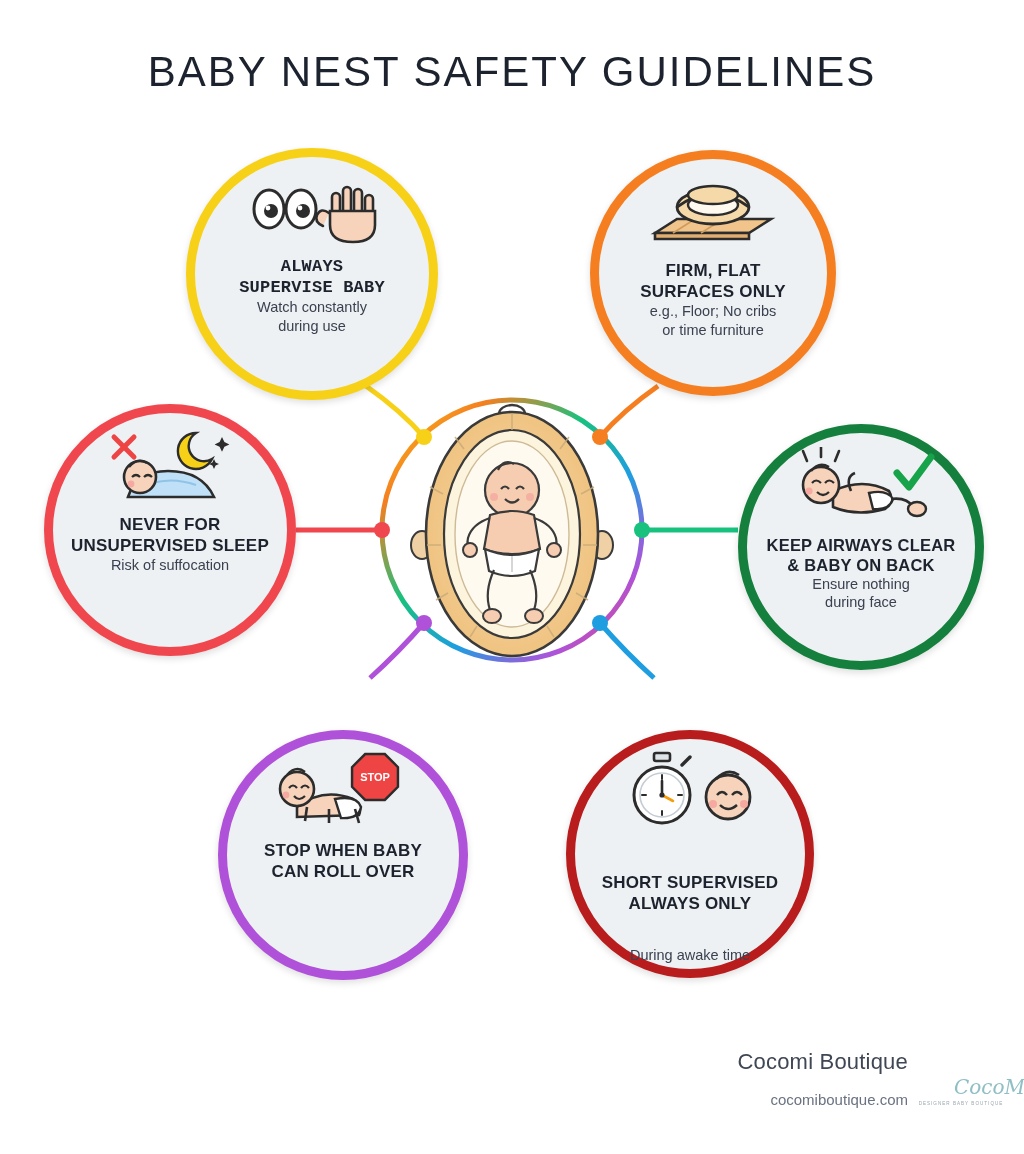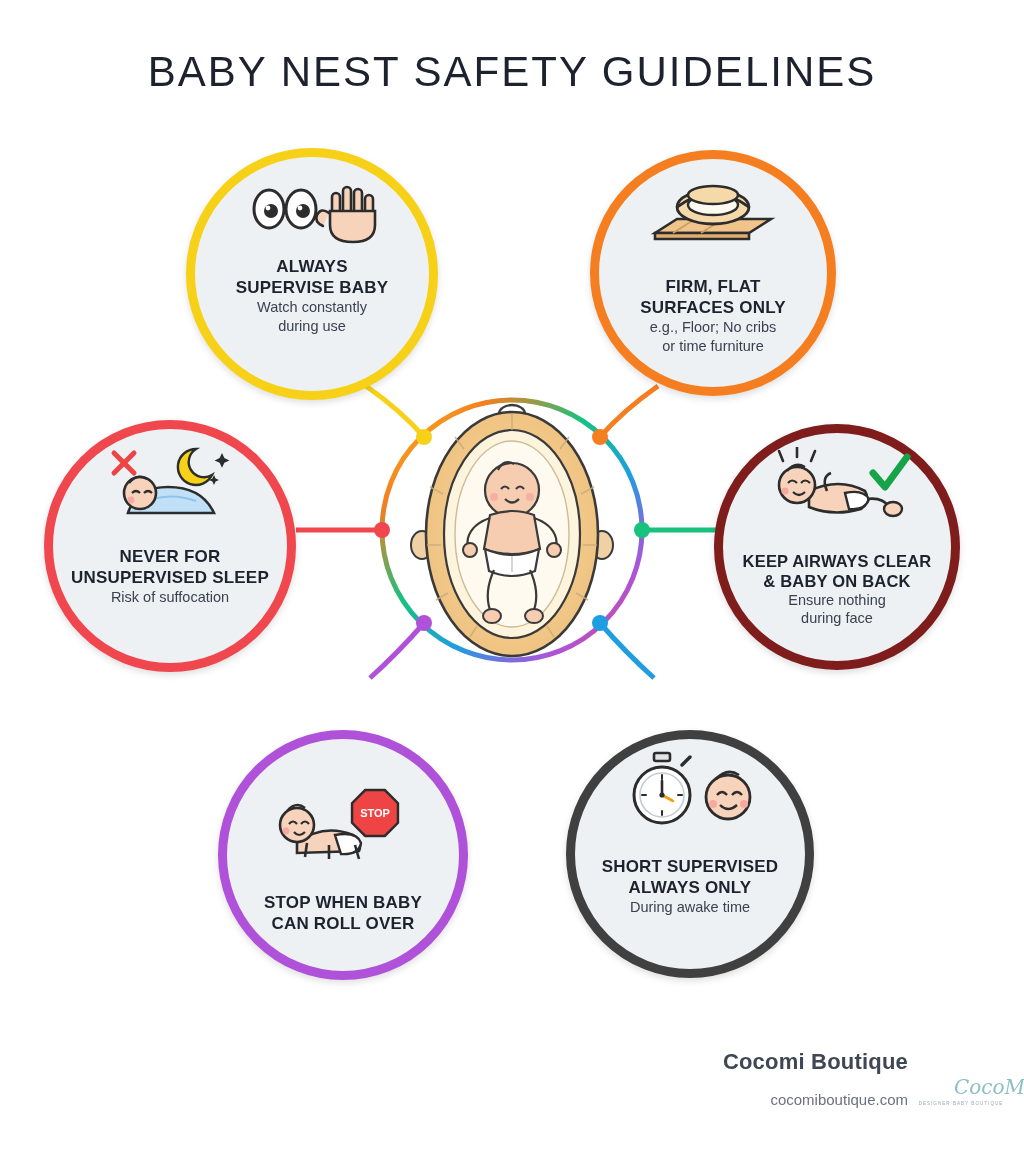--- a/index.html
+++ b/index.html
@@ -55,54 +55,54 @@
     display: flex;
     align-items: flex-end;
     justify-content: center;
     margin-top: 6px;
   }
   .node .headline {
     font-size: 17px;
     font-weight: bold;
     line-height: 1.22;
     color: #1d232e;
-    margin-top: 26px;
+    margin-top: 10px;
     padding: 0 14px;
     letter-spacing: 0.2px;
   }
   .node .sub {
     font-size: 14.5px;
     line-height: 1.25;
     color: #3a4150;
     margin-top: 0;
     padding: 0 18px;
   }
 
   
   #node-0 { left: 186px; top: 148px;  width: 252px; height: 252px; border: 9px solid #F7D117; }
   #node-1 { left: 590px; top: 150px;  width: 246px; height: 246px; border: 9px solid #F57F20; }
-  #node-2 { left: 44px;  top: 420px;  width: 252px; height: 252px; border: 9px solid #F0474F; }
-  #node-3 { left: 714px; top: 424px;  width: 246px; height: 246px; border: 9px solid #7f1d1d; align-items: center; }
-  #node-4 { left: 218px; top: 730px;  width: 250px; height: 250px; border: 9px solid #AF52D9; justify-content: center; }
-  #node-5 { left: 566px; top: 730px;  width: 248px; height: 248px; border: 9px solid #404040; }
-
-  #node-0 .headline { margin-top: 8px; }
+  #node-2 { left: 44px;  top: 404px;  width: 252px; height: 252px; border: 9px solid #F0474F; }
+  #node-3 { left: 738px; top: 424px;  width: 246px; height: 246px; border: 9px solid #15803d; align-items: center; }
+  #node-4 { left: 218px; top: 730px;  width: 250px; height: 250px; border: 9px solid #AF52D9; }
+  #node-5 { left: 566px; top: 730px;  width: 248px; height: 248px; border: 9px solid #b91c1c; gap: 32px; }
+
+  #node-0 .headline { margin-top: 8px; font-family: Liberation Mono, monospace; }
   #node-3 .headline { font-size: 16.5px; padding: 0 6px; }
   #node-2 .headline { padding: 0 8px; }
 
   
   .footer {
     position: absolute;
     right: 116px;
     bottom: 46px;
     text-align: right;
   }
   .footer .brand {
     font-size: 22px;
-    font-weight: bold;
+    font-weight: normal;
     color: #3f4654;
     letter-spacing: 0.2px;
   }
   .footer .site {
     font-size: 15px;
     color: #6a7281;
     margin-top: 16px;
   }
   .logo {
     position: absolute;

